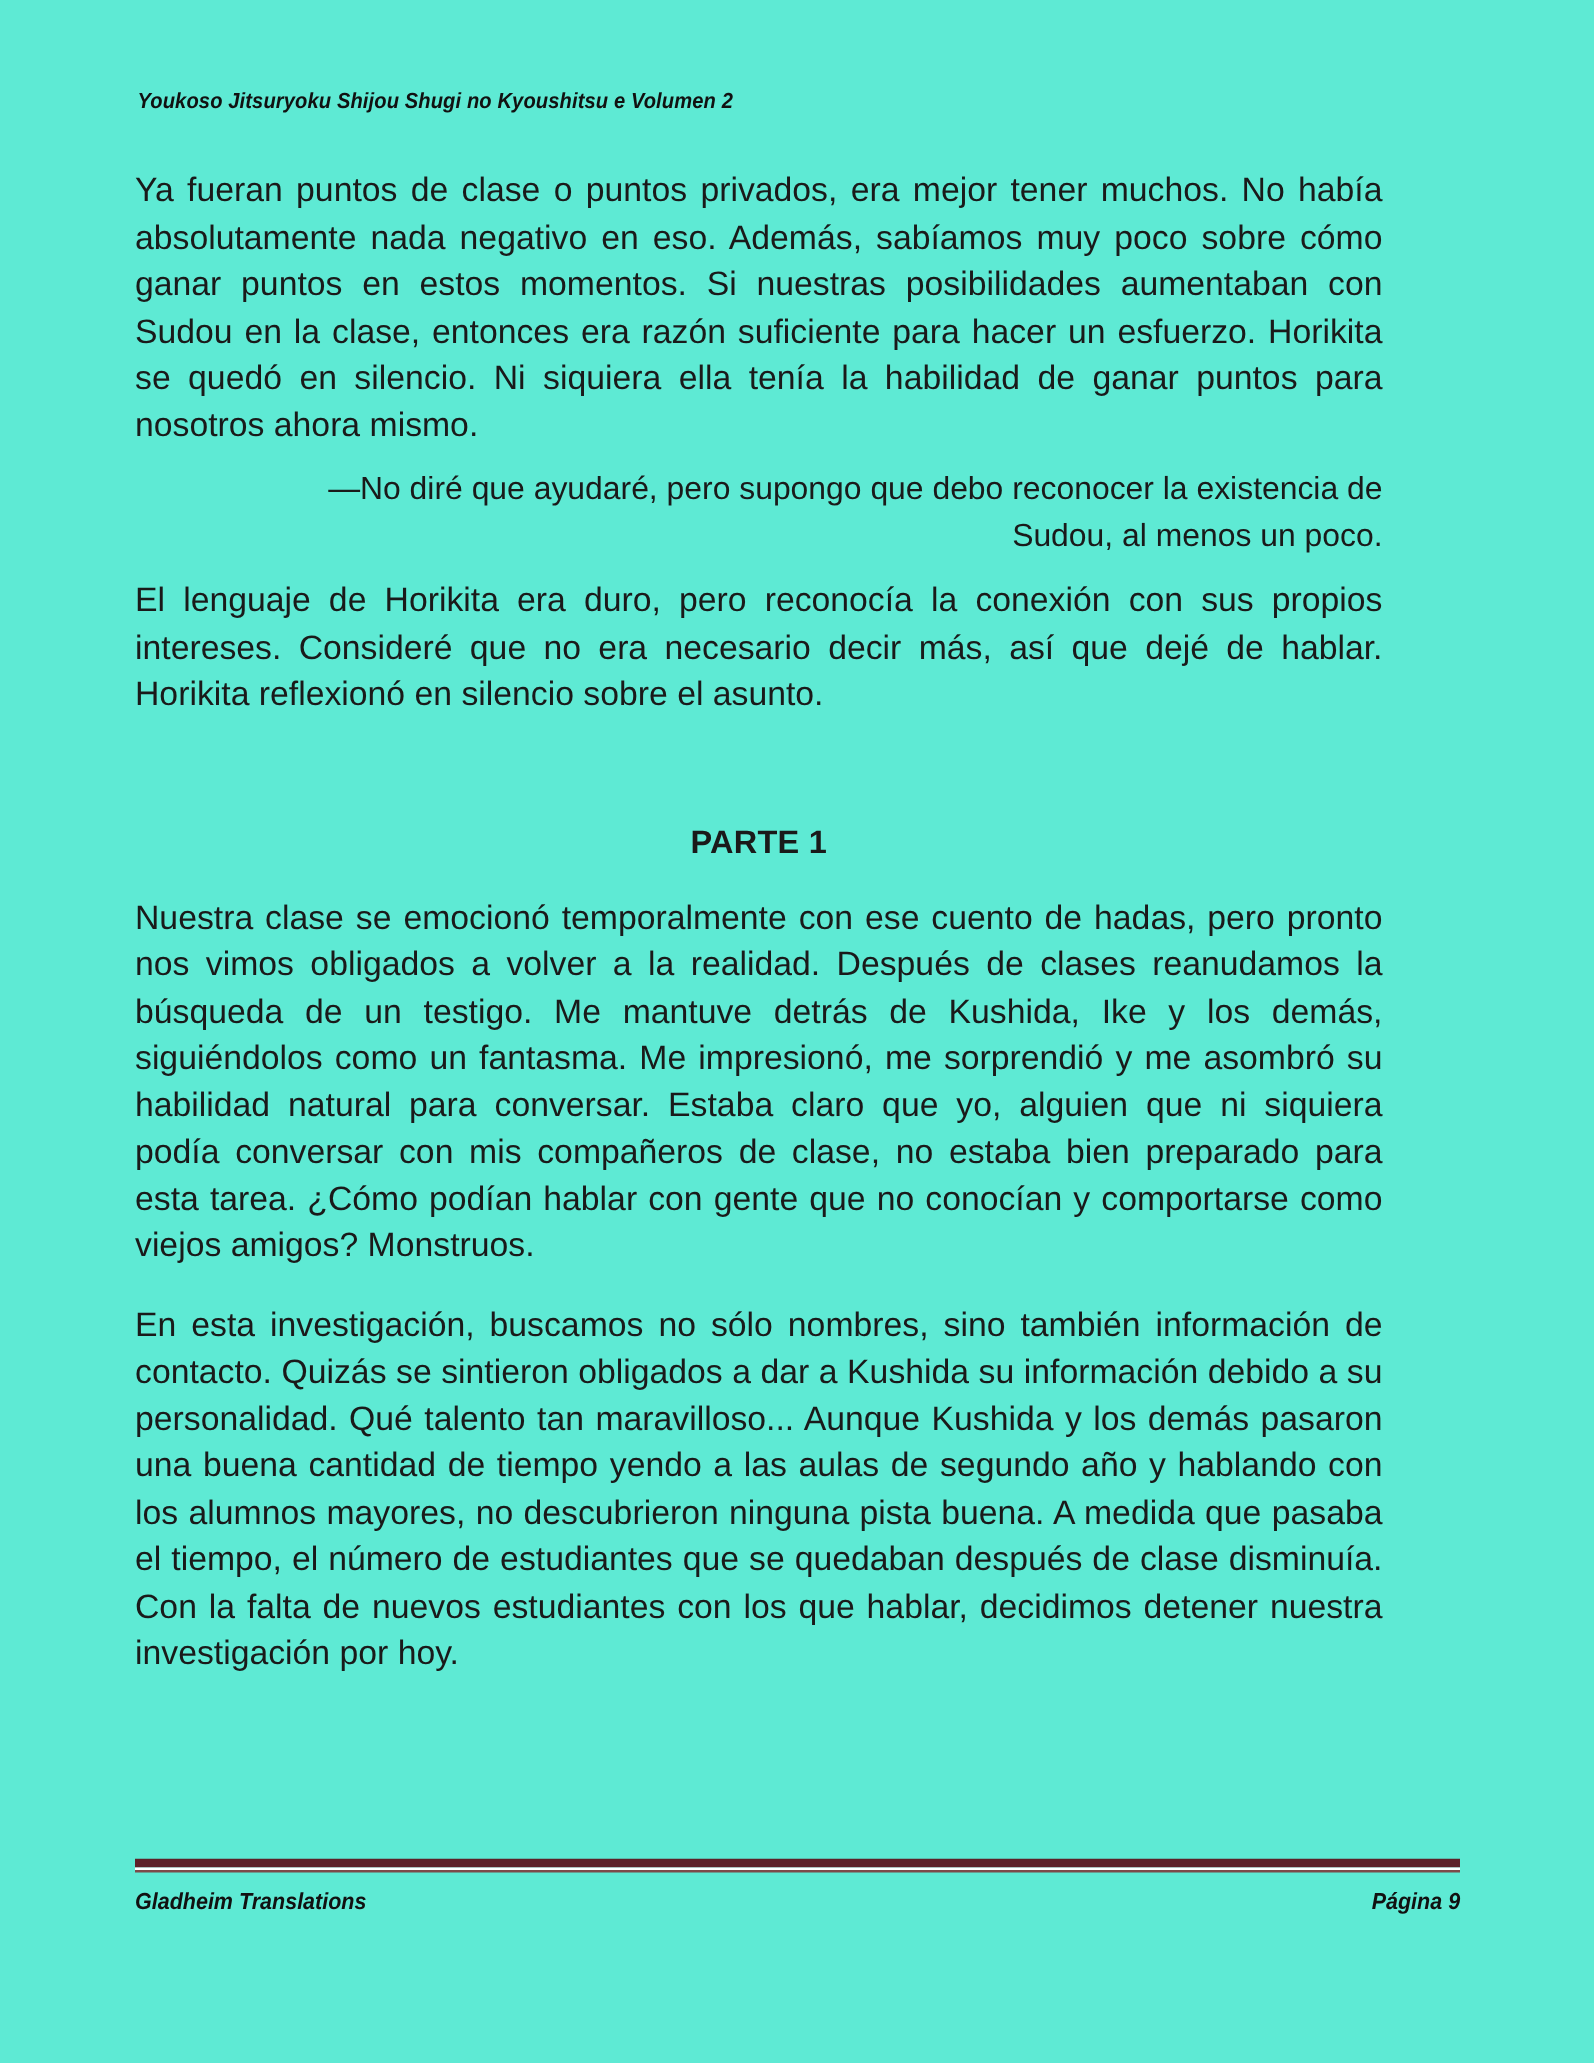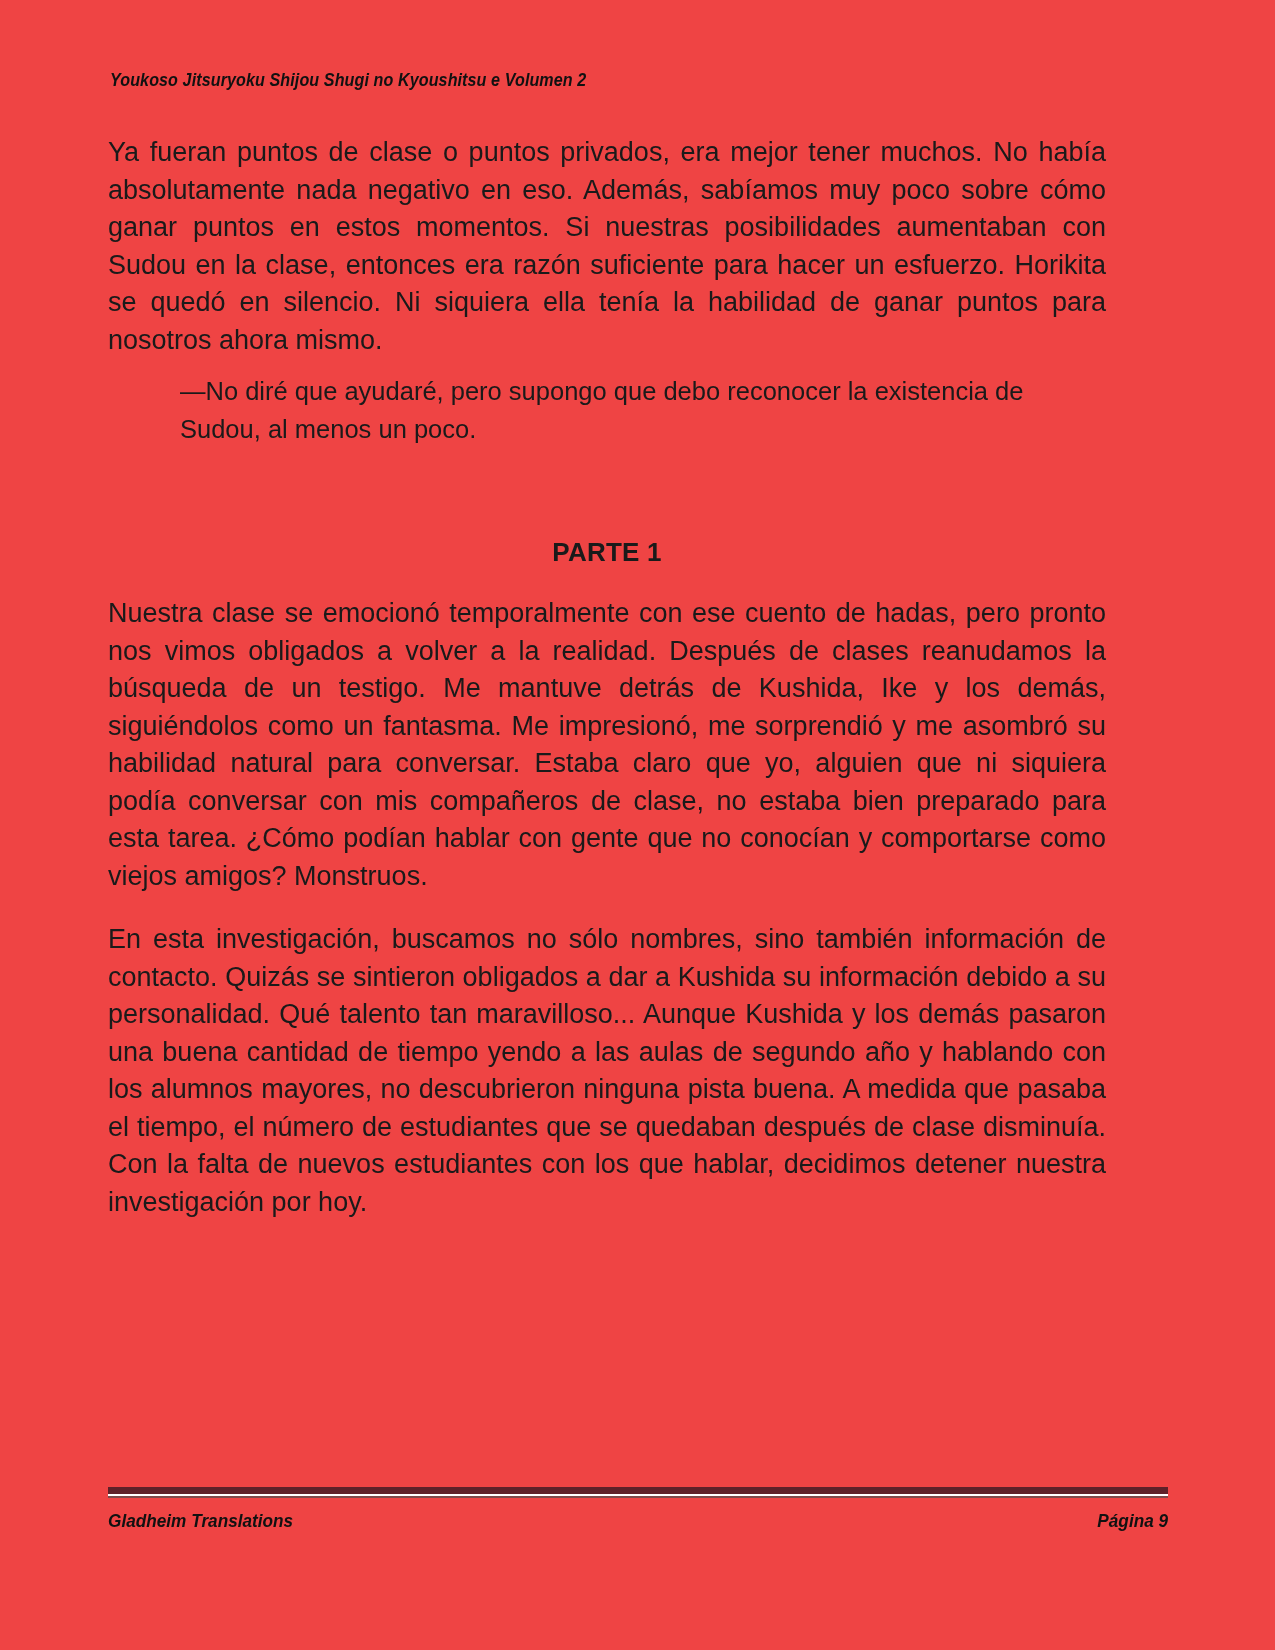--- a/index.html
+++ b/index.html
@@ -5,21 +5,21 @@
   html, body {
     margin: 0;
     padding: 0;
     background: #ffffff;
   }
 
   .page {
     position: relative;
     width: 1275px;
     height: 1650px;
-    background: #ef4444;
+    background: #5eead4;
     box-sizing: border-box;
     overflow: hidden;
     font-family: "Liberation Sans", "DejaVu Sans", sans-serif;
     color: #1a1a1a;
   }
 
   
   .page-header {
     position: absolute;
     left: 110px;
@@ -60,21 +60,21 @@
 
   p.body-par.tight {
     margin-bottom: 16px;
   }
 
   p.dialogue {
     margin: 14px 0 14px 0;
     padding-left: 72px;
     font-size: 25.5px;
     line-height: 37.5px;
-    text-align: left;
+    text-align: right;
     color: #1a1a1a;
   }
 
   p.dialogue.hang {
     text-indent: -0.0px;
   }
 
   h2.section-heading {
     margin: 0;
     font-family: "Liberation Sans", "DejaVu Sans", sans-serif;
@@ -144,20 +144,21 @@
   <div class="page-header">
     <div class="header-title">Youkoso Jitsuryoku Shijou Shugi no Kyoushitsu e Volumen 2</div>
   </div>
 
   <div class="content">
 
     <p class="body-par">Ya fueran puntos de clase o puntos privados, era mejor tener muchos. No había absolutamente nada negativo en eso. Además, sabíamos muy poco sobre cómo ganar puntos en estos momentos. Si nuestras posibilidades aumentaban con Sudou en la clase, entonces era razón suficiente para hacer un esfuerzo. Horikita se quedó en silencio. Ni siquiera ella tenía la habilidad de ganar puntos para nosotros ahora mismo.</p>
 
     <p class="dialogue hang">—No diré que ayudaré, pero supongo que debo reconocer la existencia de Sudou, al menos un poco.</p>
 
+    <p class="body-par">El lenguaje de Horikita era duro, pero reconocía la conexión con sus propios intereses. Consideré que no era necesario decir más, así que dejé de hablar. Horikita reflexionó en silencio sobre el asunto.</p>
 
     <div class="spacer-before-heading"></div>
 
     <h2 class="section-heading">PARTE 1</h2>
 
     <div class="spacer-after-heading"></div>
 
     <p class="body-par">Nuestra clase se emocionó temporalmente con ese cuento de hadas, pero pronto nos vimos obligados a volver a la realidad. Después de clases reanudamos la búsqueda de un testigo. Me mantuve detrás de Kushida, Ike y los demás, siguiéndolos como un fantasma. Me impresionó, me sorprendió y me asombró su habilidad natural para conversar. Estaba claro que yo, alguien que ni siquiera podía conversar con mis compañeros de clase, no estaba bien preparado para esta tarea. ¿Cómo podían hablar con gente que no conocían y comportarse como viejos amigos? Monstruos.</p>
 
     <div class="spacer-mid"></div>

